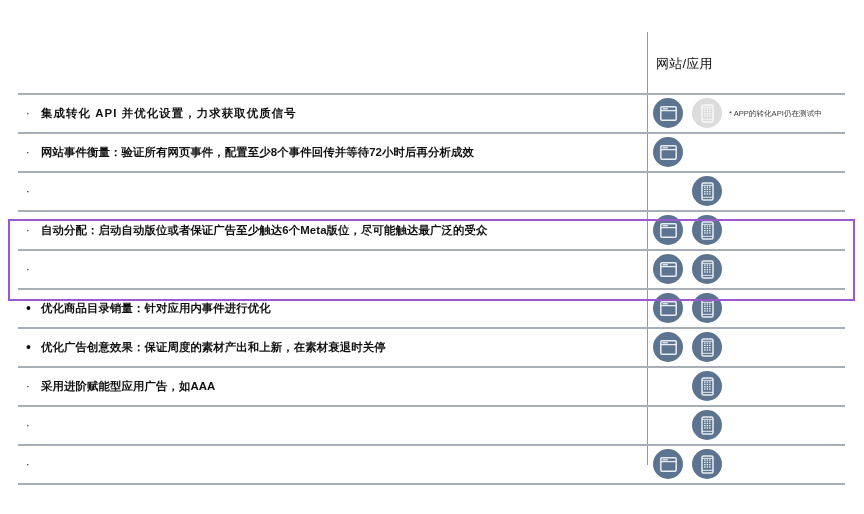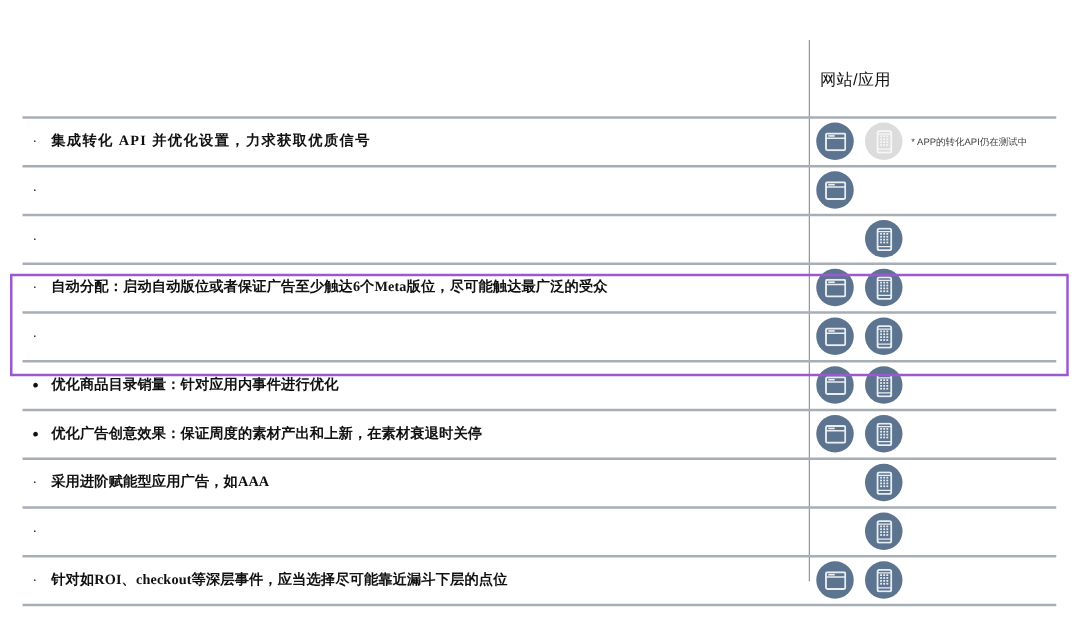--- a/index.html
+++ b/index.html
@@ -97,21 +97,20 @@
     line-height: 17px;
     font-weight: bold;
     color: #111111;
     letter-spacing: .1px;
   }
   .txt.spaced {
     letter-spacing: 1.1px;
   }
   .txt .ln {
     display: block;
-    font-family: Liberation Serif, serif;
   }
 
   
   .cell-icons {
     flex: 1 1 auto;
     display: flex;
     align-items: flex-start;
     padding-left: 3px;
     position: relative;
     min-height: 37px;
@@ -216,20 +215,23 @@
               </div>
             </div>
             <div class="footnote">* APP的转化API仍在测试中</div>
           </div>
         </div>
       </div>
       <div class="row">
         <div class="row-inner">
           <div class="cell-text">
             <span class="bullet">·</span>
+            <span class="txt">
+              <span class="ln">网站事件衡量：验证所有网页事件，配置至少8个事件回传并等待72小时后再分析成效</span>
+            </span>
           </div>
           <div class="cell-icons">
             <div class="icon-slot">
               <div class="ic web">
                 <svg width="17" height="15" viewBox="0 0 17 15">
                   <rect x="0.8" y="0.8" width="15.4" height="13.4" rx="1.2" ry="1.2" fill="none" stroke="#e9eef3" stroke-width="1.5"></rect>
                   <line x1="0.8" y1="4.6" x2="16.2" y2="4.6" stroke="#e9eef3" stroke-width="1.3"></line>
                   <rect x="2.6" y="2.1" width="5.2" height="1.3" fill="#e9eef3"></rect>
                 </svg>
               </div>
@@ -498,23 +500,20 @@
                 </svg>
               </div>
             </div>
           </div>
         </div>
       </div>
       <div class="row">
         <div class="row-inner">
           <div class="cell-text">
             <span class="bullet">·</span>
-            <span class="txt">
-              <span class="ln">针对如ROI、checkout等深层事件，应当选择尽可能靠近漏斗下层的点位</span>
-            </span>
           </div>
           <div class="cell-icons">
             <div class="icon-slot">
               <div class="ic web">
                 <svg width="17" height="15" viewBox="0 0 17 15">
                   <rect x="0.8" y="0.8" width="15.4" height="13.4" rx="1.2" ry="1.2" fill="none" stroke="#e9eef3" stroke-width="1.5"></rect>
                   <line x1="0.8" y1="4.6" x2="16.2" y2="4.6" stroke="#e9eef3" stroke-width="1.3"></line>
                   <rect x="2.6" y="2.1" width="5.2" height="1.3" fill="#e9eef3"></rect>
                 </svg>
               </div>

